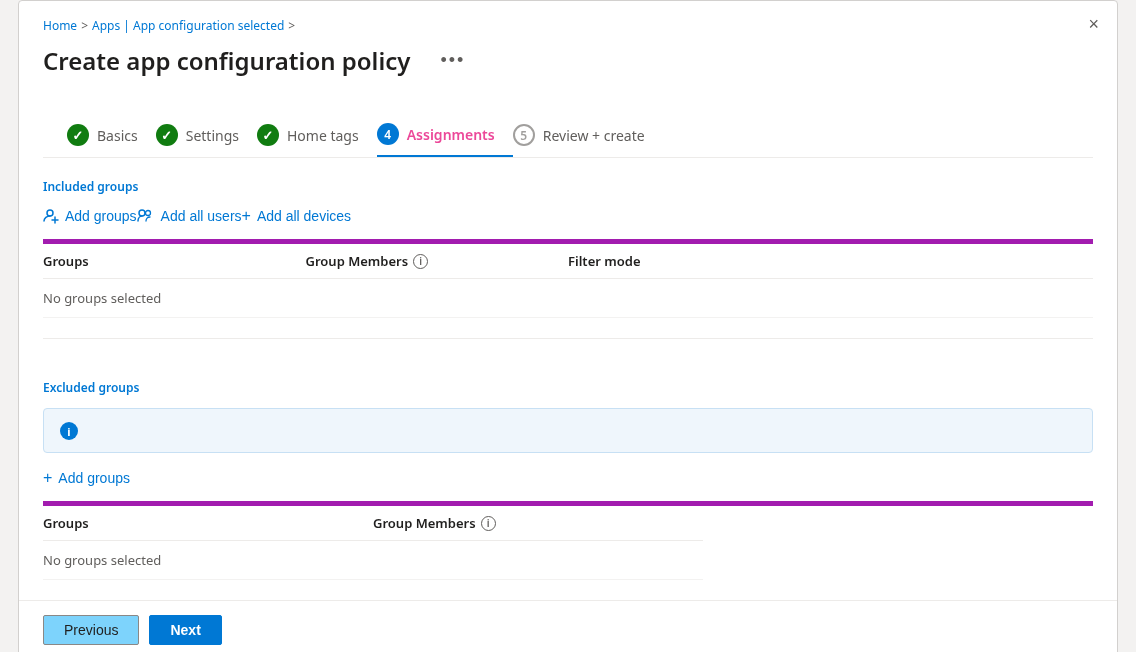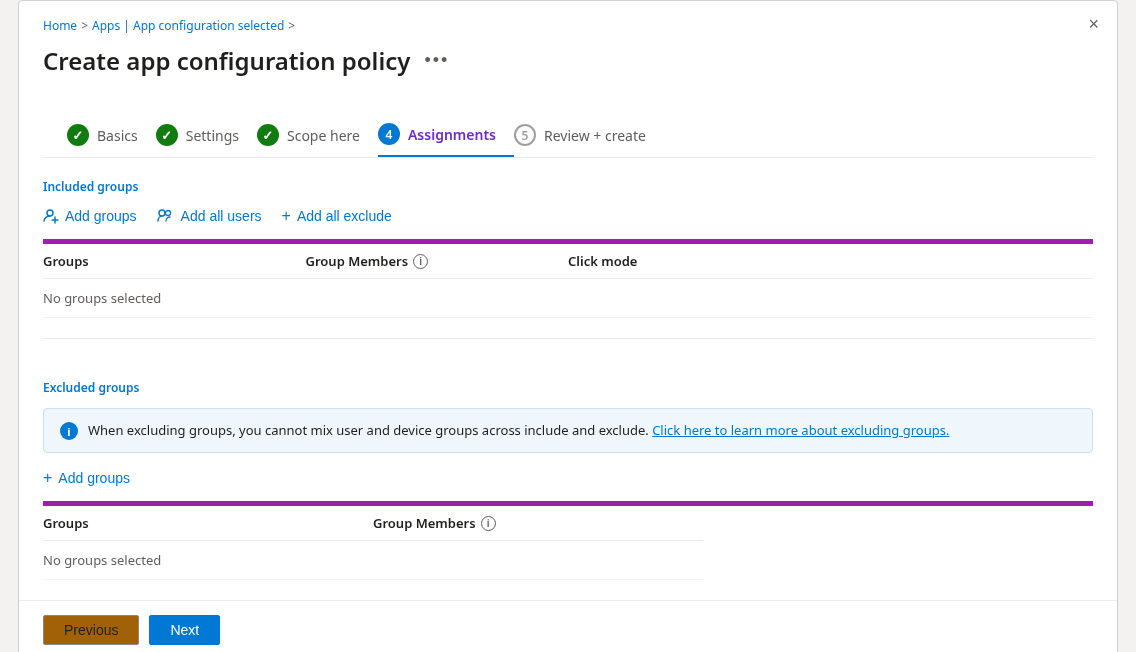--- a/index.html
+++ b/index.html
@@ -37,21 +37,21 @@
     }
     .breadcrumb span.sep {
       color: #605e5c;
     }
     .breadcrumb a {
       color: #0078d4;
       text-decoration: none;
     }
     .title-row {
       display: flex;
-      gap: 8px;
+      gap: 24px;
       margin-bottom: 36px;
     }
     .page-title {
       font-size: 24px;
       font-weight: 600;
       color: #201f1e;
     }
     .more-btn {
       background: none;
       border: none;
@@ -91,21 +91,21 @@
       color: #605e5c;
       font-size: 14px;
       text-decoration: none;
     }
     .step.active {
       color: #0078d4;
       font-weight: 600;
       border-bottom: 2px solid #0078d4;
     }
     .step.active .step-label {
-      color: #6d28d9;
+      color: #ec4899;
     }
     .step-circle {
       width: 22px;
       height: 22px;
       border-radius: 50%;
       display: flex;
       align-items: center;
       justify-content: center;
       font-size: 12px;
       font-weight: 600;
@@ -133,21 +133,20 @@
     }
     .section-title {
       font-size: 12px;
       font-weight: 600;
       color: #0078d4;
       margin-bottom: 12px;
     }
     .action-bar {
       display: flex;
       align-items: center;
-      gap: 20px;
       margin-bottom: 14px;
     }
     .action-link {
       display: flex;
       align-items: center;
       gap: 6px;
       color: #0078d4;
       cursor: pointer;
       text-decoration: none;
       font-size: 14px;
@@ -251,29 +250,29 @@
       gap: 10px;
     }
     .btn {
       padding: 6px 20px;
       border-radius: 2px;
       font-size: 14px;
       cursor: pointer;
       border: 1px solid;
     }
     .btn-secondary {
-      background: #a16207;
+      background: #7dd3fc;
       border-color: #8a8886;
       color: #201f1e;
     }
     .btn-primary {
       background: #0078d4;
       border-color: #0078d4;
       color: #fff;
-      font-weight: 400;
+      font-weight: 700;
     }
     .divider {
       border: none;
       border-top: 1px solid #edebe9;
       margin: 0;
     }
   </style>
 </head>
 <body>
 
@@ -304,21 +303,21 @@
         <div class="step-circle done">
           <span class="checkmark">✓</span>
         </div>
         <span class="step-label">Settings</span>
       </div>
 
       <div class="step">
         <div class="step-circle done">
           <span class="checkmark">✓</span>
         </div>
-        <span class="step-label">Scope here</span>
+        <span class="step-label">Home tags</span>
       </div>
 
       <div class="step active">
         <div class="step-circle current">
           <span>4</span>
         </div>
         <span class="step-label">Assignments</span>
       </div>
 
       <div class="step">
@@ -348,54 +347,50 @@
           <svg width="18" height="16" viewBox="0 0 18 16" fill="none">
             <circle cx="5" cy="5" r="3" stroke="#0078d4" stroke-width="1.5" fill="none"></circle>
             <path d="M1 13c0-3 2-5 4-5" stroke="#0078d4" stroke-width="1.5" fill="none" stroke-linecap="round"></path>
             <circle cx="11" cy="5" r="2.5" stroke="#0078d4" stroke-width="1.3" fill="none"></circle>
             <path d="M9 13c0-2 1.5-4 4-4h0" stroke="#0078d4" stroke-width="1.3" fill="none" stroke-linecap="round"></path>
           </svg>
           <span>Add all users</span>
         </button>
         <button class="action-link">
           <span style="font-size:16px; font-weight:300; color:#0078d4;">+</span>
-          <span>Add all exclude</span>
+          <span>Add all devices</span>
         </button>
       </div>
 
       <div class="table-container">
         <div class="table-header">
           <div class="col-header">
             <span>Groups</span>
           </div>
           <div class="col-header">
             <span>Group Members</span>
             <div class="info-icon">i</div>
           </div>
           <div class="col-header">
-            <span>Click mode</span>
+            <span>Filter mode</span>
           </div>
         </div>
         <div class="table-row-data">
           <span>No groups selected</span>
         </div>
       </div>
     </div>
 
     <hr class="divider" style="margin: 20px 0 16px 0;">
 
     <div class="excluded-section">
       <div class="section-title">Excluded groups</div>
 
       <div class="info-banner">
         <div class="info-banner-icon">i</div>
-        <div>
-          <span>When excluding groups, you cannot mix user and device groups across include and exclude. </span>
-          <a href="#" class="info-link">Click here to learn more about excluding groups.</a>
-        </div>
       </div>
 
       <div class="action-bar">
         <button class="action-link">
           <span style="font-size:16px; font-weight:300; color:#0078d4;">+</span>
           <span>Add groups</span>
         </button>
       </div>
 
       <div class="table-container">

